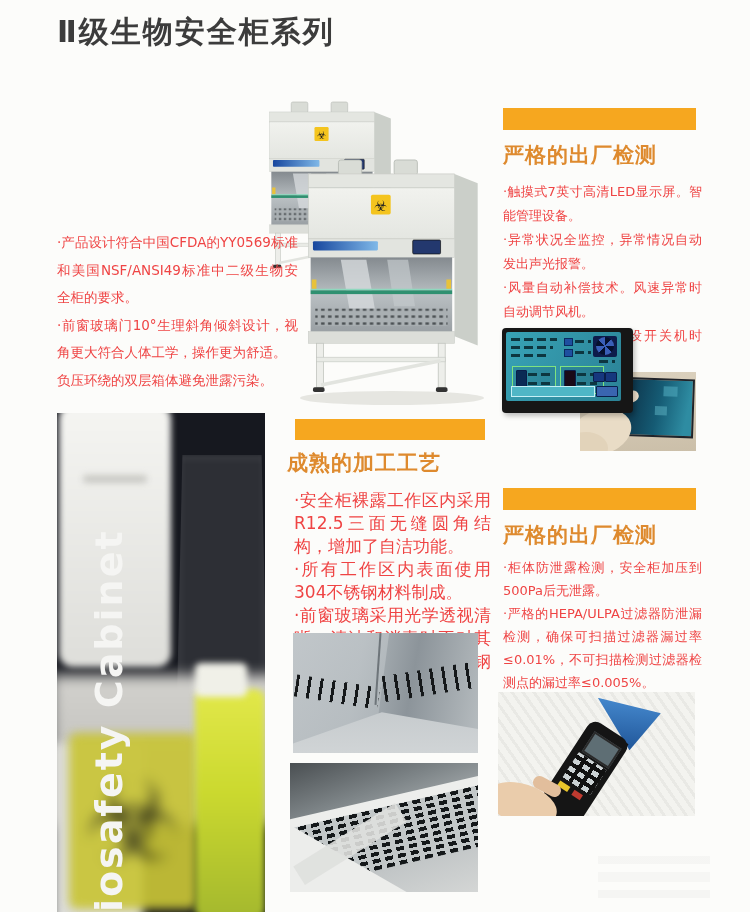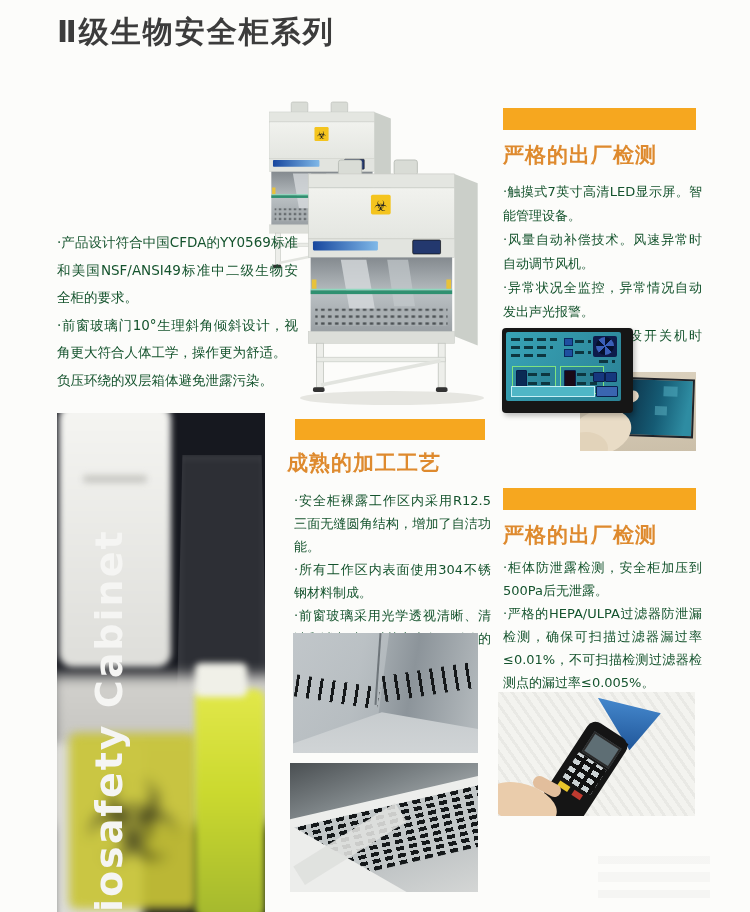--- a/index.html
+++ b/index.html
@@ -2,25 +2,25 @@
 <html><head>
 <meta charset="utf-8">
 <style>
   html,body{margin:0;padding:0;background:#e9e9e6;}
   .page{position:relative;width:750px;height:912px;margin:0 auto;background:#FCFCFA;
         overflow:hidden;font-family:"DejaVu Sans","Liberation Sans",sans-serif;color:#3A3A3A;}
   .abs{position:absolute;}
   .page-title{left:57px;top:12px;font-size:30px;font-weight:bold;color:#3C3C3C;letter-spacing:2px;}
   .accent-bar{height:22px;background:#F6A71F;}
   .sec-title{font-size:21px;font-weight:bold;color:#DE8A2E;letter-spacing:1px;}
-  .body-text{text-align:justify;color:#14532d;}
+  .body-text{text-align:justify;color:#ef4444;}
   .body-text p{margin:0;}
   .intro{left:57px;top:229px;width:241px;font-size:13.5px;line-height:27.5px;}
   .smart-body{left:503px;top:180px;width:199px;font-size:13px;line-height:24px;}
-  .craft-body{left:294px;top:489px;width:197px;font-size:13px;line-height:23px;}
+  .craft-body{left:294px;top:489px;width:197px;font-size:17px;line-height:23px;}
   .test-body{left:503px;top:556px;width:199px;font-size:13px;line-height:23px;}
   .photo{overflow:hidden;}
   
   .lcd{left:502px;top:328px;width:123px;height:77px;background:#161616;border-radius:4px;padding:4px;z-index:3;box-shadow:2px 3px 5px rgba(0,0,0,.25);}
   .lcd-screen{position:relative;width:115px;height:69px;background:linear-gradient(120deg,#38A3B6,#2B8296);border-radius:2px;overflow:hidden;}
   .dashrow{position:absolute;height:3px;background:repeating-linear-gradient(90deg,#0D3640 0 9px,transparent 9px 13px);}
   .chip{position:absolute;width:7px;height:6px;background:#1E4FA0;border:1px solid #0A2A60;}
   .fanbox{position:absolute;right:4px;top:4px;width:24px;height:21px;background:#0D1B4A;border-radius:2px;overflow:hidden;}
   .fan{position:absolute;left:3px;top:1px;width:18px;height:18px;border-radius:50%;
        background:conic-gradient(#05102E 0 12%,#3A5FB8 12% 25%,#05102E 25% 37%,#3A5FB8 37% 50%,#05102E 50% 62%,#3A5FB8 62% 75%,#05102E 75% 87%,#3A5FB8 87%);}
@@ -127,22 +127,22 @@
   <div class="abs body-text intro">
     <p>·产品设计符合中国CFDA的YY0569标准和美国NSF/ANSI49标准中二级生物安全柜的要求。</p>
     <p>·前窗玻璃门10°生理斜角倾斜设计，视角更大符合人体工学，操作更为舒适。</p>
     <p>负压环绕的双层箱体避免泄露污染。</p>
   </div>
 
   <div class="abs accent-bar" style="left:503px;top:108px;width:193px;"></div>
   <div class="abs sec-title" style="left:503px;top:141px;">严格的出厂检测</div>
   <div class="abs body-text smart-body">
     <p>·触摸式7英寸高清LED显示屏。智能管理设备。</p>
+    <p>·异常状况全监控，异常情况自动发出声光报警。</p>
     <p>·风量自动补偿技术。风速异常时自动调节风机。</p>
-    <p>·异常状况全监控，异常情况自动发出声光报警。</p>
     <p>·预约开关机，可预设开关机时间。</p>
   </div>
 
   <div class="abs lcd">
     <div class="lcd-screen">
       <div class="dashrow" style="left:5px;top:6px;width:46px;"></div>
       <div class="dashrow" style="left:5px;top:14px;width:42px;"></div>
       <div class="dashrow" style="left:5px;top:22px;width:38px;"></div>
       <div class="chip" style="left:58px;top:6px;"></div>
       <div class="chip" style="left:58px;top:17px;"></div>

